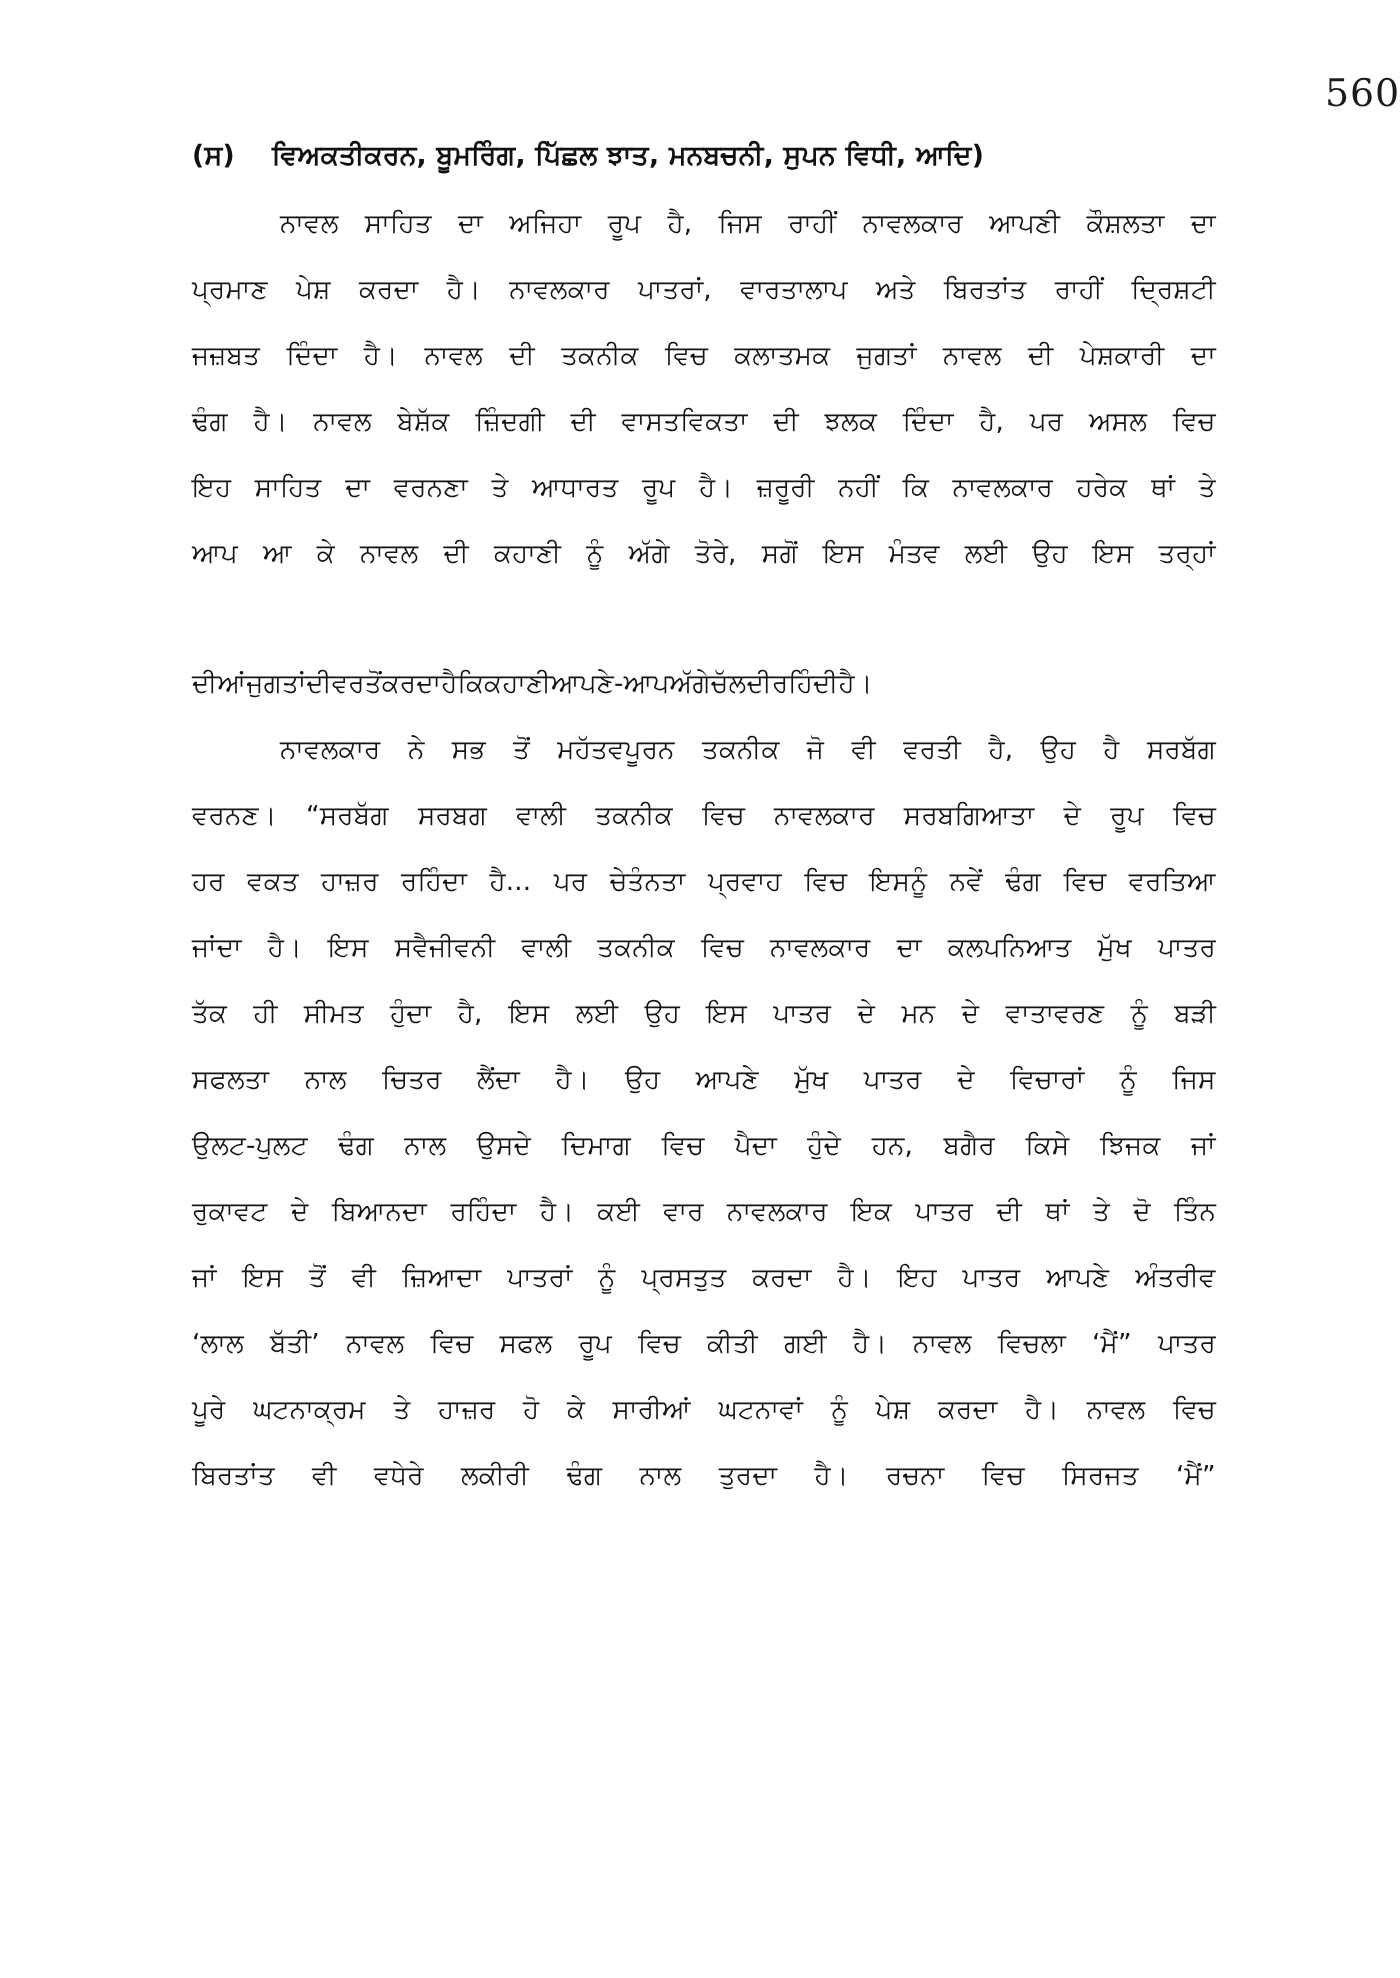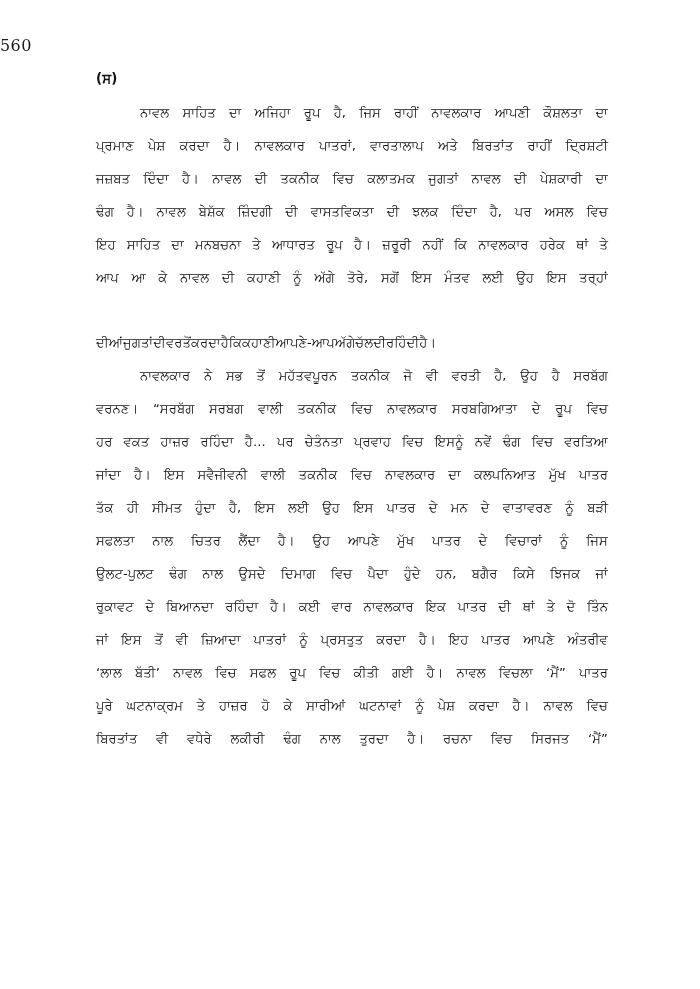--- a/index.html
+++ b/index.html
@@ -18,23 +18,23 @@
     height: 989px;
     background: #ffffff;
     overflow: hidden;
     box-sizing: border-box;
   }
   .page-number {
     position: absolute;
     top: 36px;
     left: 0;
     width: 700px;
-    text-align: left;
+    text-align: right;
     font-family: "DejaVu Serif", "Liberation Serif", serif;
-    font-size: 16px;
+    font-size: 19px;
     letter-spacing: 0.4px;
     color: #1c1c1c;
   }
   .content {
     position: absolute;
     top: 68px;
     left: 96px;
     width: 512px;
   }
   
@@ -100,20 +100,21 @@
 
 <div class="page">
 
   <div class="page-number">560</div>
 
   <div class="content">
 
     <div class="heading">
       <div class="heading-marker">(ਸ)</div>
       <div class="heading-text">
+        <span class="hline">ਵਿਅਕਤੀਕਰਨ, ਬੂਮਰਿੰਗ, ਪਿੱਛਲ ਝਾਤ, ਮਨਬਚਨੀ, ਸੁਪਨ ਵਿਧੀ, ਆਦਿ)</span>
       </div>
     </div>
 
     <div id="body-paragraphs">
         <div class="para">
           <div class="ln indent-first">
             <span class="w">ਨਾਵਲ</span>
             <span class="w">ਸਾਹਿਤ</span>
             <span class="w">ਦਾ</span>
             <span class="w">ਅਜਿਹਾ</span>
@@ -167,21 +168,21 @@
             <span class="w">ਦਿੰਦਾ</span>
             <span class="w">ਹੈ,</span>
             <span class="w">ਪਰ</span>
             <span class="w">ਅਸਲ</span>
             <span class="w">ਵਿਚ</span>
           </div>
           <div class="ln">
             <span class="w">ਇਹ</span>
             <span class="w">ਸਾਹਿਤ</span>
             <span class="w">ਦਾ</span>
-            <span class="w">ਮਨਬਚਨਾ</span>
+            <span class="w">ਵਰਨਣਾ</span>
             <span class="w">ਤੇ</span>
             <span class="w">ਆਧਾਰਤ</span>
             <span class="w">ਰੂਪ</span>
             <span class="w">ਹੈ।</span>
             <span class="w">ਜ਼ਰੂਰੀ</span>
             <span class="w">ਨਹੀਂ</span>
             <span class="w">ਕਿ</span>
             <span class="w">ਨਾਵਲਕਾਰ</span>
             <span class="w">ਹਰੇਕ</span>
             <span class="w">ਥਾਂ</span>

